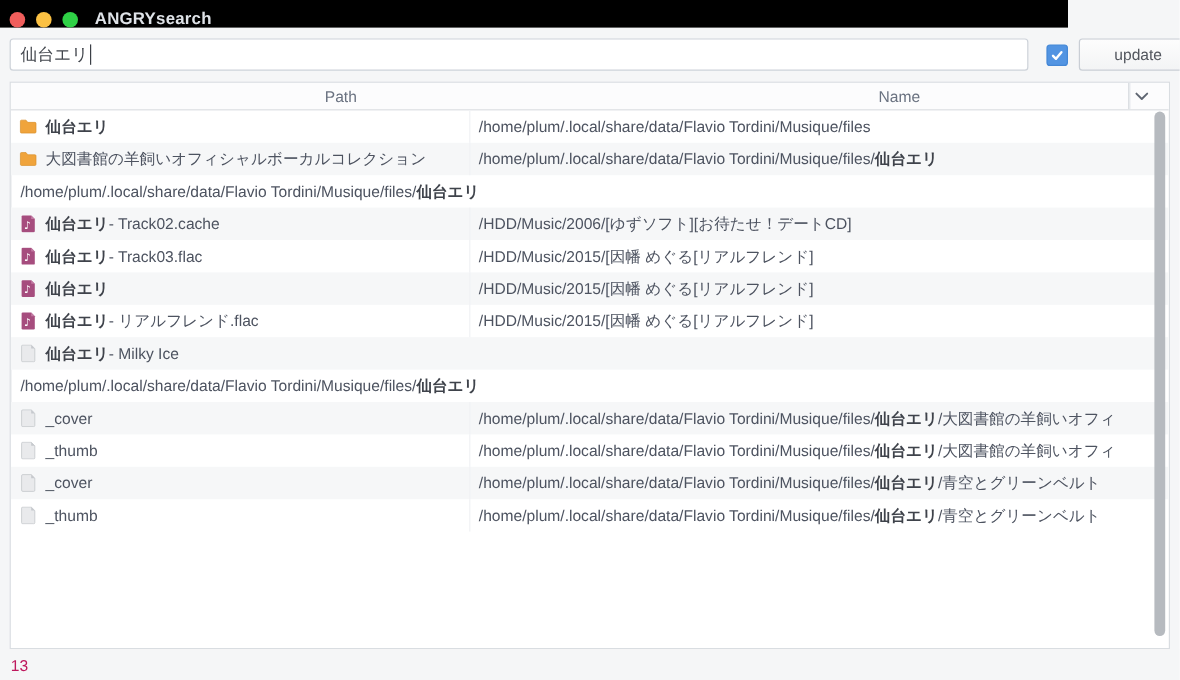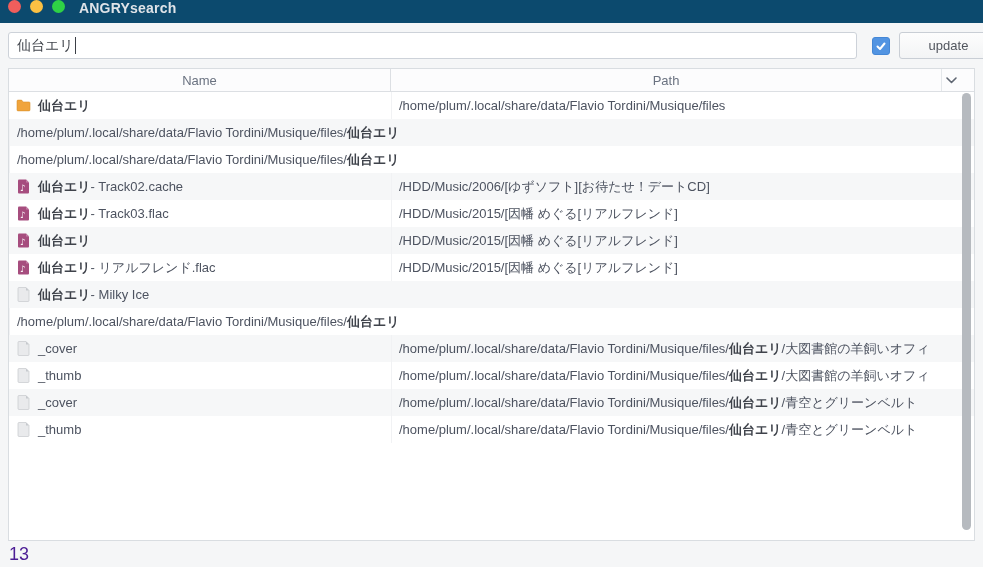--- a/index.html
+++ b/index.html
@@ -6,23 +6,23 @@
   html,body { width: 983px; height: 567px; }
   body {
     font-family: "Liberation Sans", "DejaVu Sans", sans-serif;
     background: #f5f6f7;
     position: relative;
     overflow: hidden;
     color: #4d5360;
   }
   
   .titlebar {
-    position: absolute; left: 0; top: 0; width: 983px; height: 23px;
-    background: #0c4a6e;
-    display: flex; align-items: flex-start;
+    position: absolute; left: 0; top: 0; width: 890px; height: 23px;
+    background: #000000;
+    display: flex; align-items: flex-end;
   }
   .traffic { width: 13px; height: 13px; border-radius: 50%; margin-left: 9px; }
   .traffic.red { background: #f05e5c; margin-left: 8px; }
   .traffic.yellow { background: #fcc143; }
   .traffic.green { background: #2fd146; }
   .title-text {
     margin-left: 14px; font-size: 14px; font-weight: bold; color: #dfe3e8;
     letter-spacing: 0.2px;
   }
   
@@ -73,21 +73,21 @@
     position: absolute; right: 2px; top: 24px; width: 11px; height: 447px;
   }
   .vscroll-thumb {
     position: absolute; left: 1px; top: 0; width: 9px; height: 437px;
     background: #b6babf; border-radius: 5px;
   }
   
   .statusbar {
     position: absolute; left: 0; top: 541px; width: 983px; height: 26px;
     background: #f5f6f7; display: flex; align-items: center; padding-left: 9px;
-    font-size: 18px; color: #4c1d95;
+    font-size: 13px; color: #be185d;
   }
 </style>
 </head>
 <body>
 
 <div class="titlebar">
   <span class="traffic red"></span>
   <span class="traffic yellow"></span>
   <span class="traffic green"></span>
   <span class="title-text">ANGRYsearch</span>
@@ -101,22 +101,22 @@
 <div class="checkbox" role="checkbox" aria-checked="true">
   <svg width="12" height="12" viewBox="0 0 12 12">
     <polyline points="2.5,6.5 5,9 9.5,3.5" fill="none" stroke="#ffffff" stroke-width="2" stroke-linecap="round" stroke-linejoin="round"></polyline>
   </svg>
 </div>
 
 <button class="update-btn">update</button>
 
 <div class="table">
   <div class="thead">
+    <div class="th th-path">Path</div>
     <div class="th th-name">Name</div>
-    <div class="th th-path">Path</div>
     <div class="th-end">
       <svg width="13" height="9" viewBox="0 0 13 9">
         <polyline points="2,2 6.5,6.5 11,2" fill="none" stroke="#5f6672" stroke-width="1.6" stroke-linecap="round" stroke-linejoin="round"></polyline>
       </svg>
     </div>
   </div>
   <div class="tbody">
       <div class="row">
         <div class="cell name-cell">
           <span class="icon">
@@ -124,20 +124,28 @@
               <path d="M1 2.2 Q1 1.2 2 1.2 L6 1.2 L7.6 3.2 L14 3.2 Q15 3.2 15 4.2 L15 11.8 Q15 12.8 14 12.8 L2 12.8 Q1 12.8 1 11.8 Z" fill="#f0a43c" stroke="#d88f28" stroke-width="0.6"></path>
             </svg>
           </span>
           <span class="seg-bold">仙台エリ</span>
         </div>
         <div class="cell path-cell">
           <span>/home/plum/.local/share/data/Flavio Tordini/Musique/files</span>
         </div>
       </div>
       <div class="row alt">
+        <div class="cell name-cell">
+          <span class="icon">
+            <svg width="15" height="13" viewBox="0 0 16 14">
+              <path d="M1 2.2 Q1 1.2 2 1.2 L6 1.2 L7.6 3.2 L14 3.2 Q15 3.2 15 4.2 L15 11.8 Q15 12.8 14 12.8 L2 12.8 Q1 12.8 1 11.8 Z" fill="#f0a43c" stroke="#d88f28" stroke-width="0.6"></path>
+            </svg>
+          </span>
+          <span>大図書館の羊飼いオフィシャルボーカルコレクション</span>
+        </div>
         <div class="cell path-cell">
           <span>/home/plum/.local/share/data/Flavio Tordini/Musique/files/</span>
           <span class="seg-bold">仙台エリ</span>
         </div>
       </div>
       <div class="row">
         <div class="cell path-cell">
           <span>/home/plum/.local/share/data/Flavio Tordini/Musique/files/</span>
           <span class="seg-bold">仙台エリ</span>
         </div>

